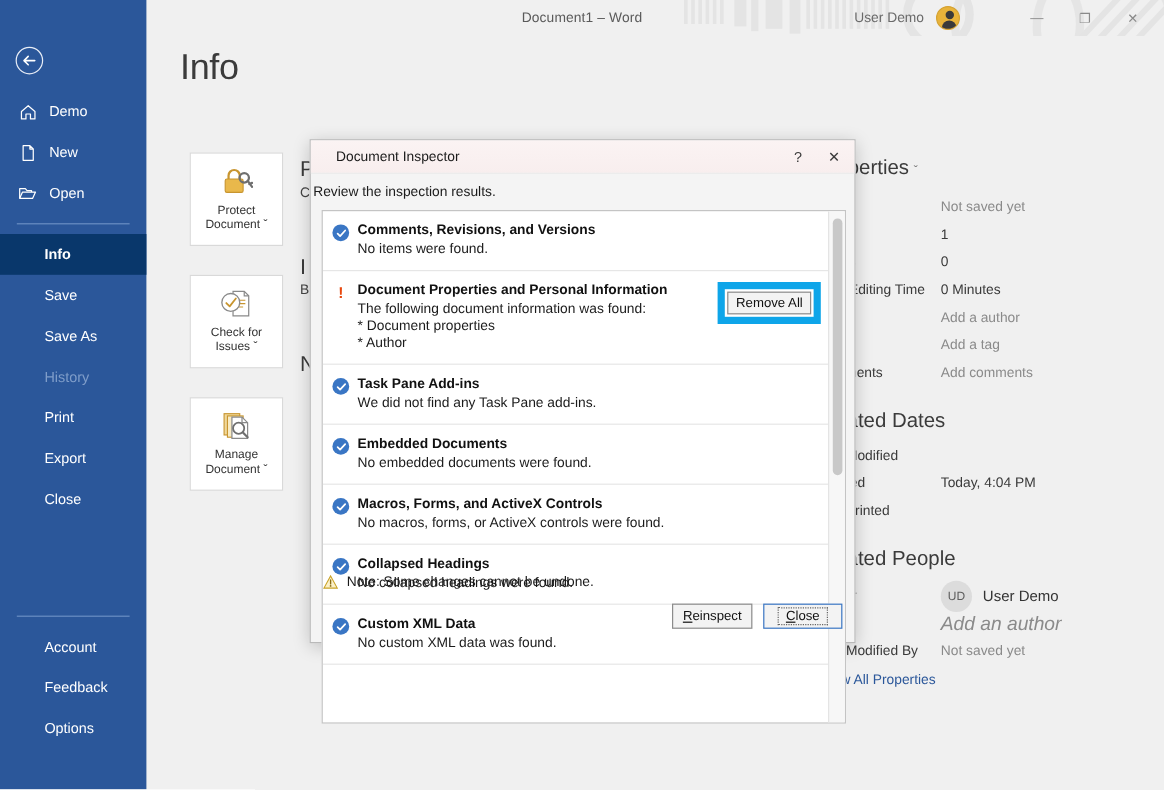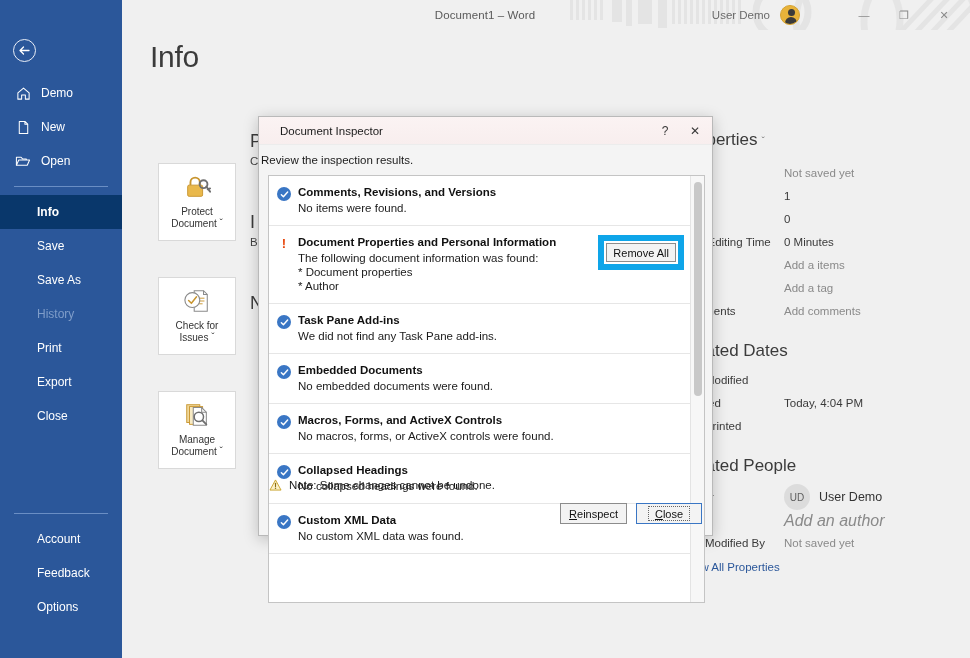--- a/index.html
+++ b/index.html
@@ -155,21 +155,20 @@
   .card {
     width: 78px; height: 78px;
     background: #ffffff;
     border: 1px solid #d9d9d9;
     margin-bottom: 24px;
     display: flex;
     flex-direction: column;
     align-items: center;
     justify-content: flex-start;
     padding-top: 8px;
-    margin-top: 36px;
   }
   .card-ico { height: 30px; display:flex; align-items:center; justify-content:center; }
   .card-label {
     font-size: 10px;
     color: #333;
     text-align: center;
     line-height: 12px;
     margin-top: 4px;
     white-space: pre-line;
   }
@@ -582,21 +581,21 @@
     <div class="prow">
       <span class="k">Words</span>
       <span class="v">0</span>
     </div>
     <div class="prow">
       <span class="k">Total Editing Time</span>
       <span class="v">0 Minutes</span>
     </div>
     <div class="prow">
       <span class="k">Title</span>
-      <span class="v muted">Add a items</span>
+      <span class="v muted">Add a author</span>
     </div>
     <div class="prow">
       <span class="k">Tags</span>
       <span class="v muted">Add a tag</span>
     </div>
     <div class="prow">
       <span class="k">Comments</span>
       <span class="v muted">Add comments</span>
     </div>
 

